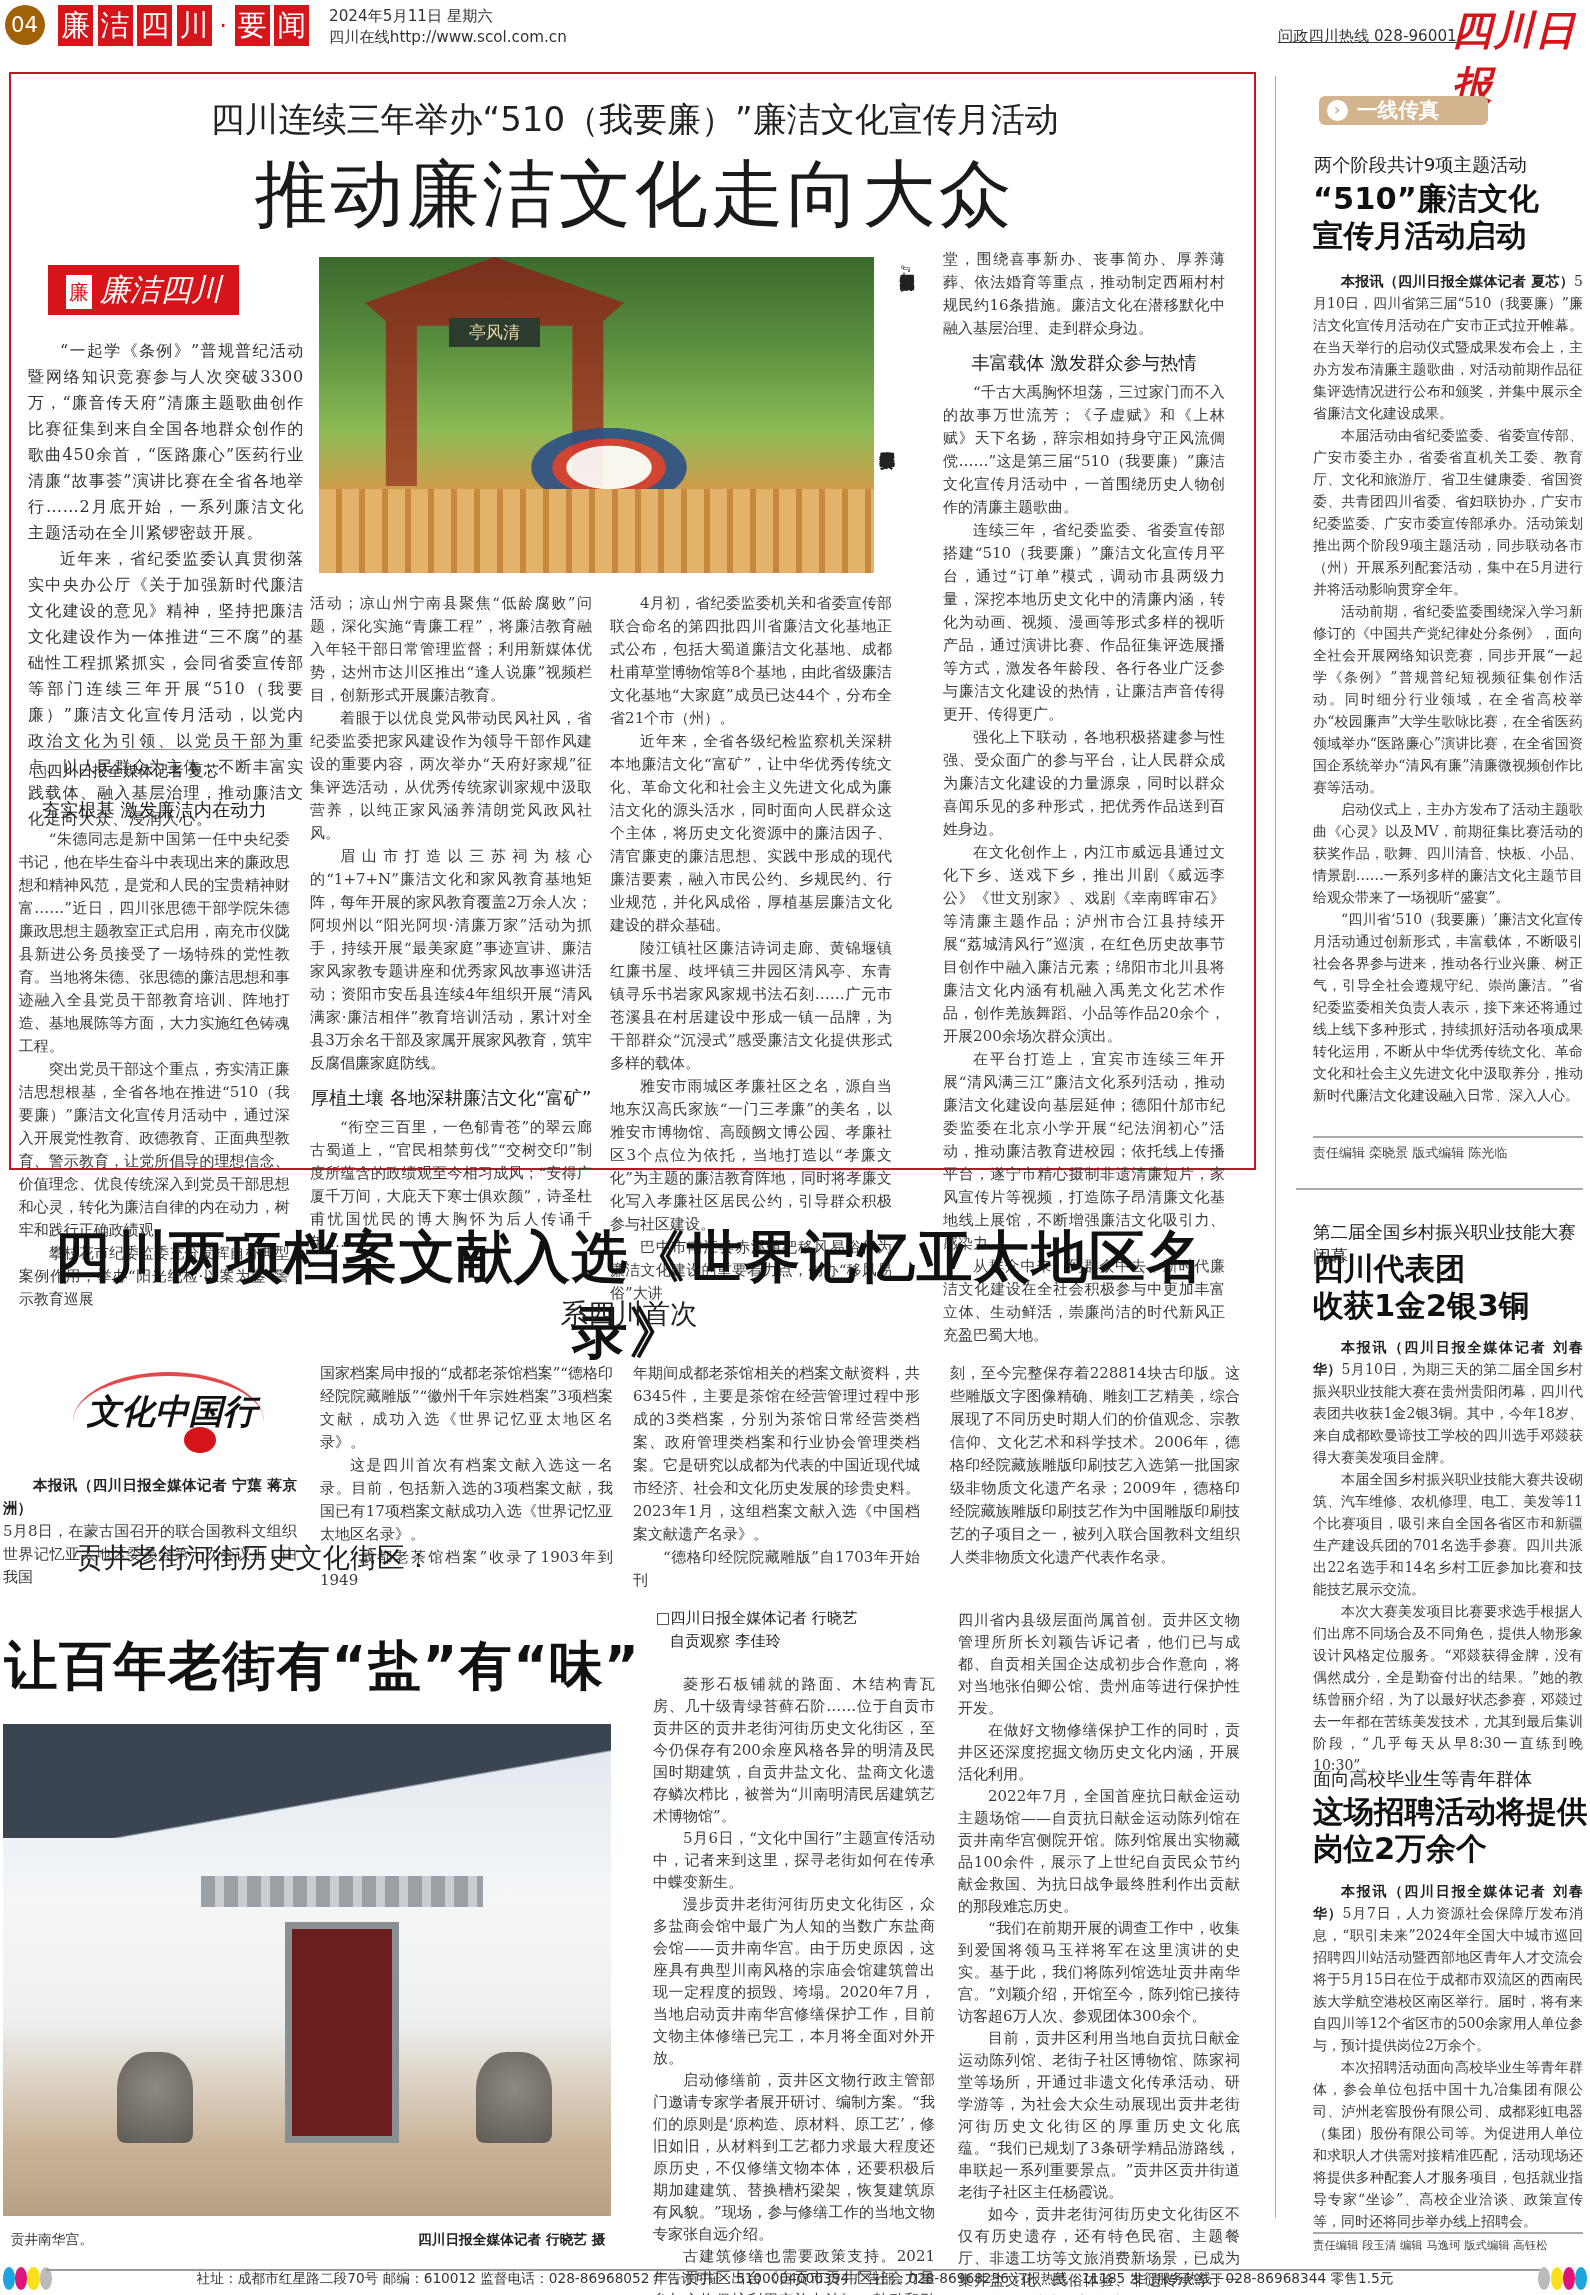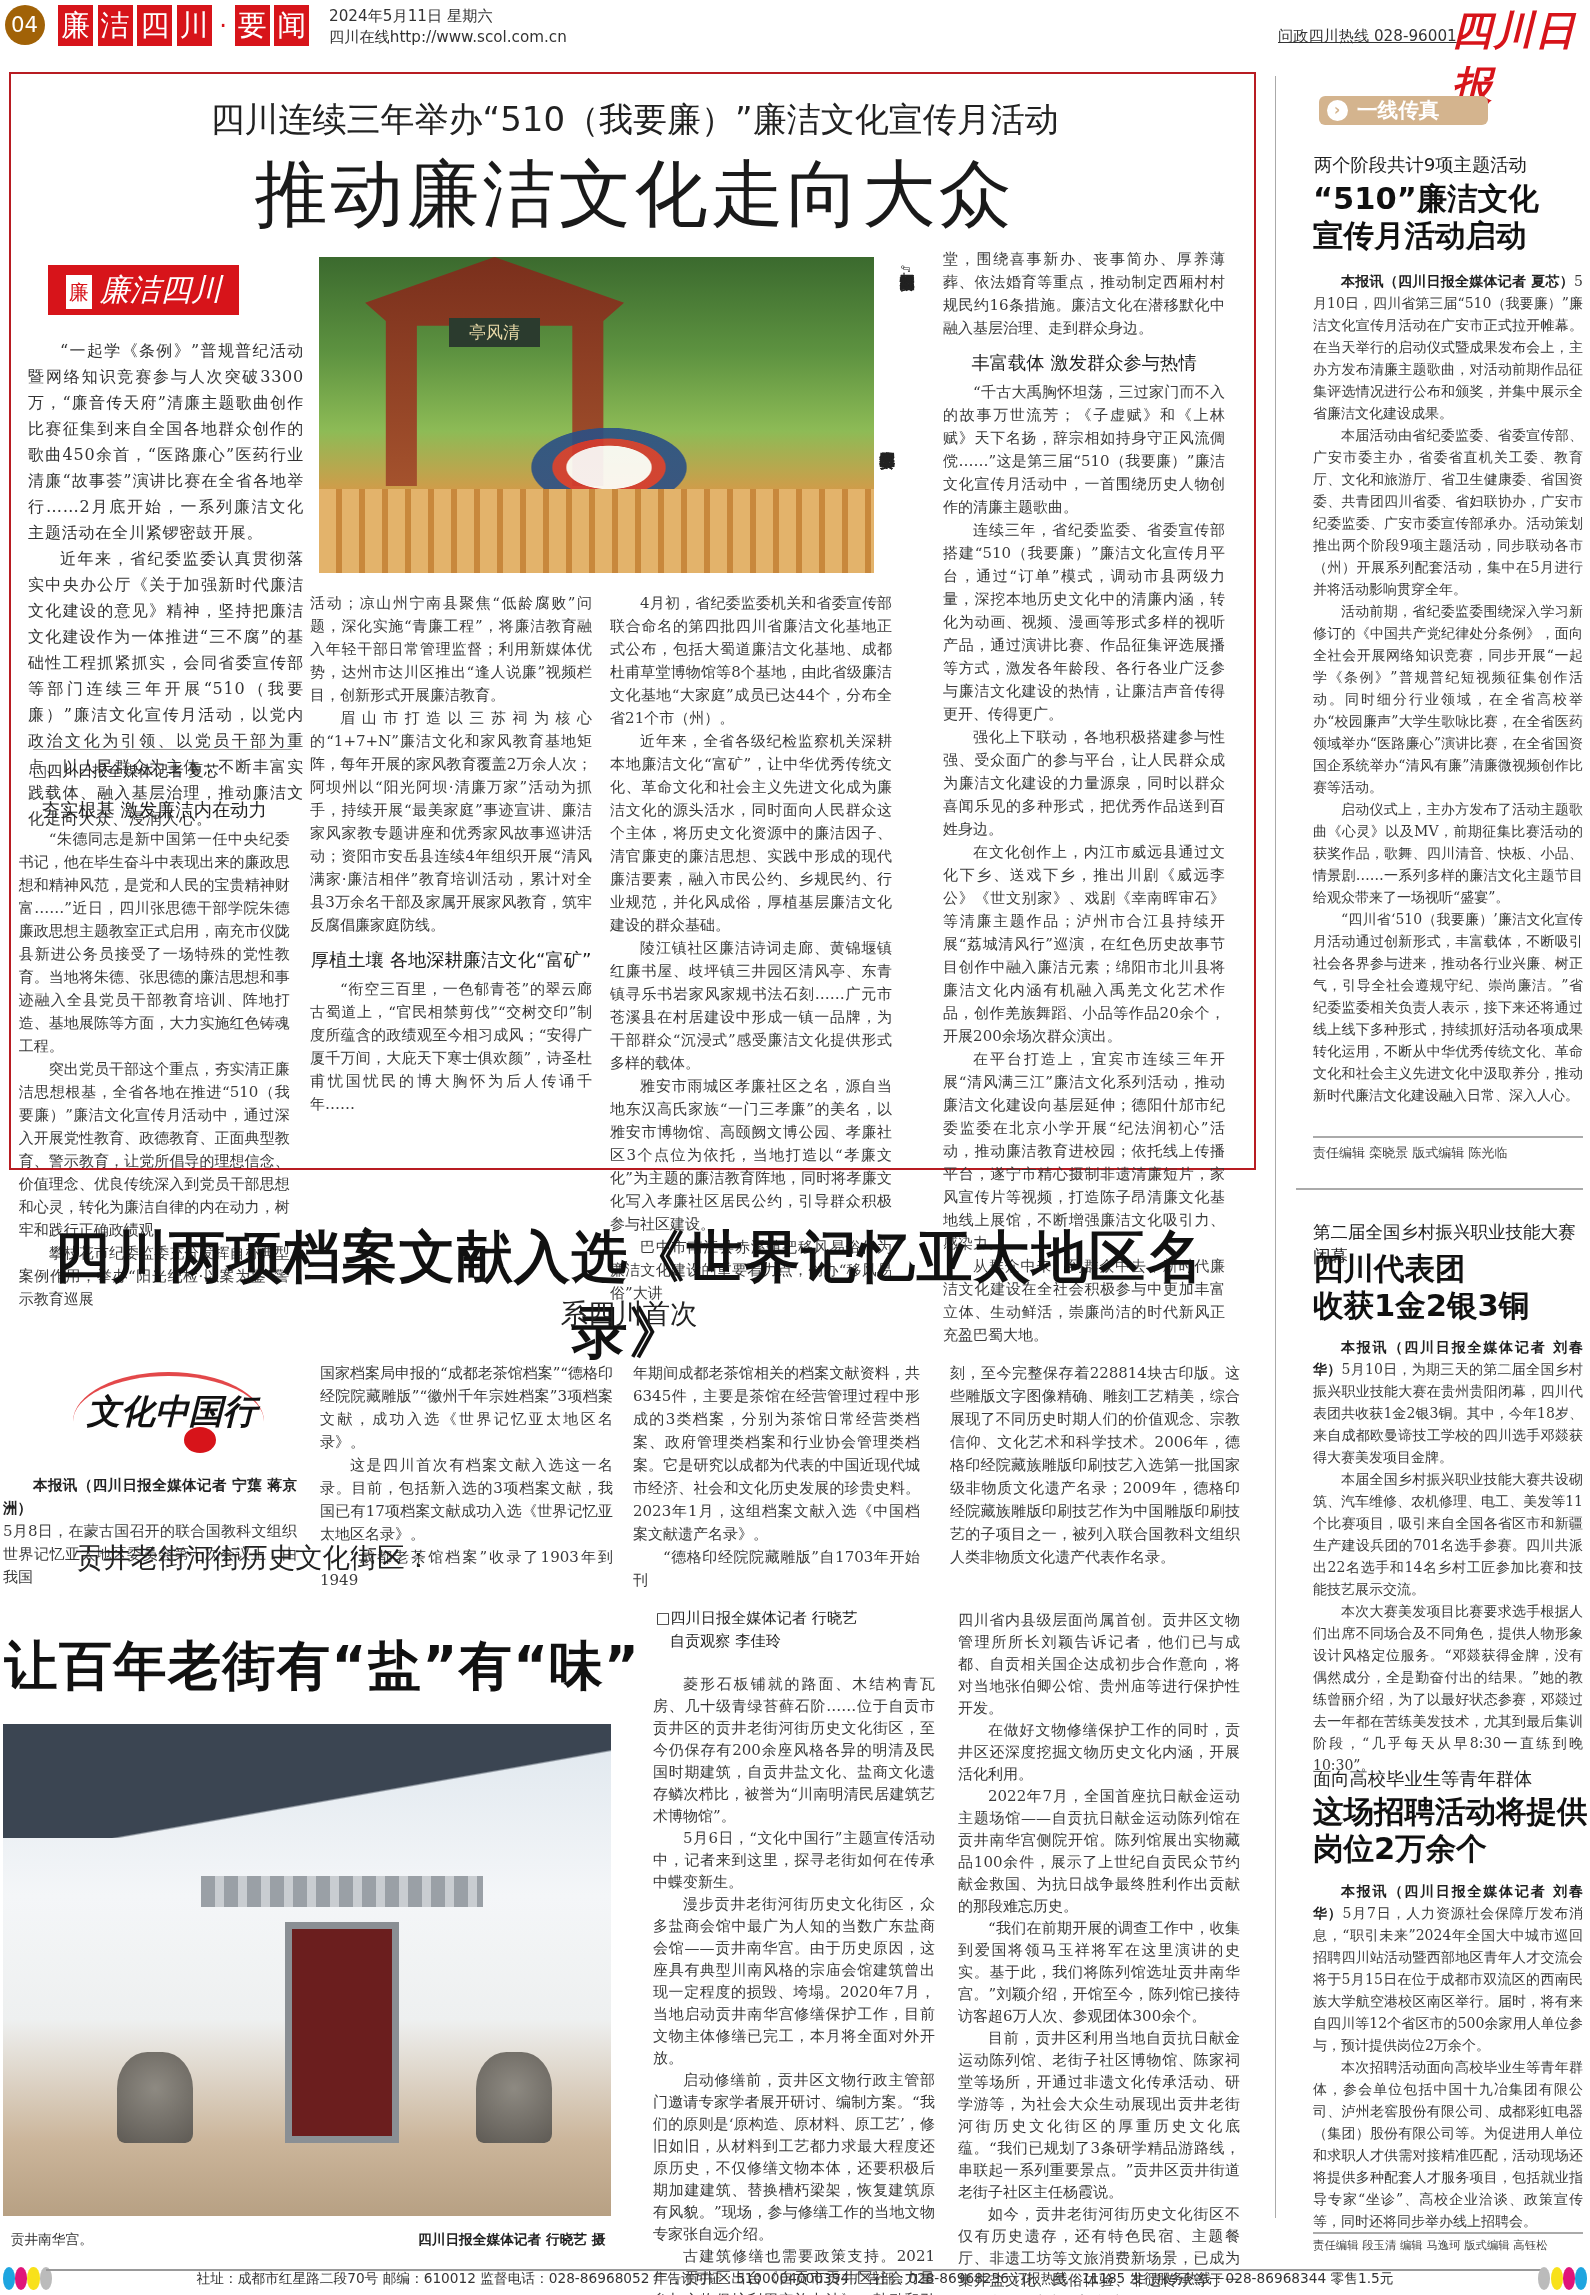--- a/index.html
+++ b/index.html
@@ -120,20 +120,21 @@
     <div class="pavilion"></div>
     <div class="sign">亭风清</div>
     <div class="crowd"></div>
     <div class="rail"></div>
   </div>
   <div class="vcaption" style="left:886px; top:189px; height:320px;">眉山市纪委监委开展『三苏』好家风进社区活动。</div>
   <div class="vcaption sans" style="left:866px; top:366px; height:152px; font-weight:bold;">眉山市纪委监委供图</div>
 
   <div class="col" style="left:299px; top:518px; width:282px;">
     <p style="text-indent:0">活动；凉山州宁南县聚焦“低龄腐败”问题，深化实施“青廉工程”，将廉洁教育融入年轻干部日常管理监督；利用新媒体优势，达州市达川区推出“逢人说廉”视频栏目，创新形式开展廉洁教育。</p>
+    <p>着眼于以优良党风带动民风社风，省纪委监委把家风建设作为领导干部作风建设的重要内容，两次举办“天府好家规”征集评选活动，从优秀传统家训家规中汲取营养，以纯正家风涵养清朗党风政风社风。</p>
     <p>眉山市打造以三苏祠为核心的“1+7+N”廉洁文化和家风教育基地矩阵，每年开展的家风教育覆盖2万余人次；阿坝州以“阳光阿坝·清廉万家”活动为抓手，持续开展“最美家庭”事迹宣讲、廉洁家风家教专题讲座和优秀家风故事巡讲活动；资阳市安岳县连续4年组织开展“清风满家·廉洁相伴”教育培训活动，累计对全县3万余名干部及家属开展家风教育，筑牢反腐倡廉家庭防线。</p>
     <div class="sub">厚植土壤  各地深耕廉洁文化“富矿”</div>
     <p>“衔空三百里，一色郁青苍”的翠云廊古蜀道上，“官民相禁剪伐”“交树交印”制度所蕴含的政绩观至今相习成风；“安得广厦千万间，大庇天下寒士俱欢颜”，诗圣杜甫忧国忧民的博大胸怀为后人传诵千年……</p>
   </div>
 
   <div class="col" style="left:599px; top:518px; width:282px;">
     <p>4月初，省纪委监委机关和省委宣传部联合命名的第四批四川省廉洁文化基地正式公布，包括大蜀道廉洁文化基地、成都杜甫草堂博物馆等8个基地，由此省级廉洁文化基地“大家庭”成员已达44个，分布全省21个市（州）。</p>
     <p>近年来，全省各级纪检监察机关深耕本地廉洁文化“富矿”，让中华优秀传统文化、革命文化和社会主义先进文化成为廉洁文化的源头活水，同时面向人民群众这个主体，将历史文化资源中的廉洁因子、清官廉吏的廉洁思想、实践中形成的现代廉洁要素，融入市民公约、乡规民约、行业规范，并化风成俗，厚植基层廉洁文化建设的群众基础。</p>
     <p>陵江镇社区廉洁诗词走廊、黄锦堰镇红廉书屋、歧坪镇三井园区清风亭、东青镇寻乐书岩家风家规书法石刻……广元市苍溪县在村居建设中形成一镇一品牌，为干部群众“沉浸式”感受廉洁文化提供形式多样的载体。</p>
     <p>雅安市雨城区孝廉社区之名，源自当地东汉高氏家族“一门三孝廉”的美名，以雅安市博物馆、高颐阙文博公园、孝廉社区3个点位为依托，当地打造以“孝廉文化”为主题的廉洁教育阵地，同时将孝廉文化写入孝廉社区居民公约，引导群众积极参与社区建设。</p>

